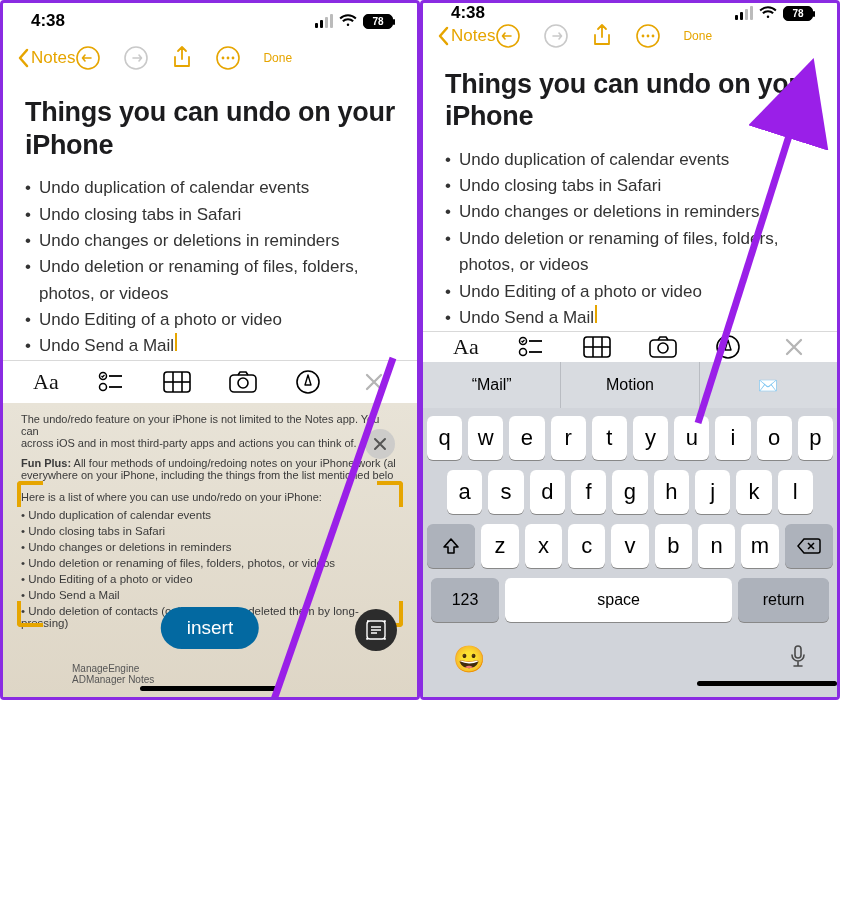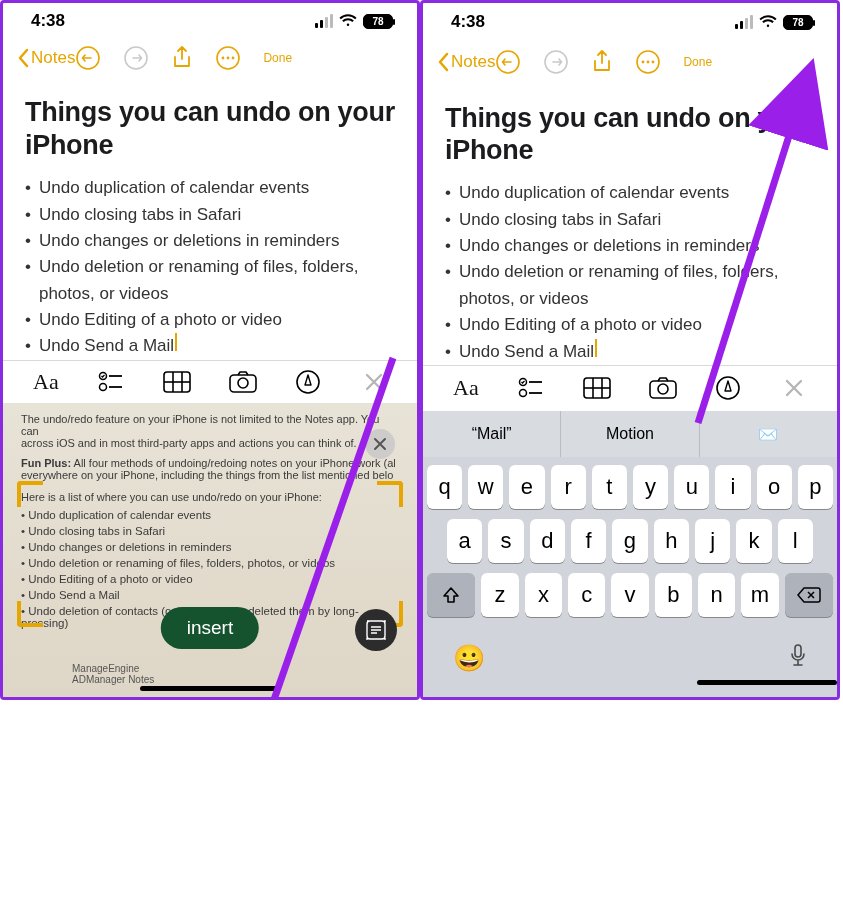--- a/index.html
+++ b/index.html
@@ -109,21 +109,21 @@
   .corner.tr{top:78px;right:14px;border-left:none;border-bottom:none;border-top-right-radius:4px;}
   .corner.bl{bottom:70px;left:14px;border-right:none;border-top:none;border-bottom-left-radius:4px;}
   .corner.br{bottom:70px;right:14px;border-left:none;border-top:none;border-bottom-right-radius:4px;}
   .close-pill{
     position:absolute;top:26px;right:22px;width:30px;height:30px;
     background:rgba(200,200,200,.85);border-radius:50%;
     display:flex;align-items:center;justify-content:center;color:#555;font-size:17px;
   }
   .insert-btn{
     position:absolute;bottom:48px;left:50%;transform:translateX(-50%);
-    background:#14532d;color:#fff;font-size:19px;
+    background:#0369a1;color:#fff;font-size:19px;
     padding:10px 26px;border-radius:24px;border:none;
   }
   .livetext-btn{
     position:absolute;bottom:46px;right:20px;width:42px;height:42px;
     background:#2c2c2c;border-radius:50%;display:flex;align-items:center;justify-content:center;color:#fff;
   }
   .home-ind{position:absolute;bottom:6px;left:50%;transform:translateX(-50%);width:140px;height:5px;background:#000;border-radius:3px;}
   
   .kb-wrap{background:#d1d4da;}
   .suggest{
@@ -498,20 +498,25 @@
         <div class="key">b</div>
         <div class="key">n</div>
         <div class="key">m</div>
         <div class="key del">
             <svg width="24" height="18" viewBox="0 0 24 18">
               <path d="M7 2h14a2 2 0 012 2v10a2 2 0 01-2 2H7l-6-7z" stroke="#000" fill="none" stroke-width="1.5"></path>
               <path d="M11 6l6 6M17 6l-6 6" stroke="#000" stroke-width="1.5"></path>
             </svg>
           </div>
       </div>
+      <div class="kb-bottom">
+        <div class="key num">123</div>
+        <div class="key space">space</div>
+        <div class="key ret">return</div>
+      </div>
     </div>
     <div class="kb-footer">
       <span class="ico">😀</span>
       <span class="ico"><svg width="18" height="26" viewBox="0 0 18 26">
             <rect x="6" y="2" width="6" height="12" rx="3" stroke="#4a4a4a" fill="none" stroke-width="1.6"></rect>
             <path d="M3 11a6 6 0 0012 0M9 17v5M5 22h8" stroke="#4a4a4a" fill="none" stroke-width="1.6" stroke-linecap="round"></path>
           </svg></span>
     </div>
     <div class="home-ind" style="position:relative;margin:0 auto 6px auto;"></div>
   </div>

